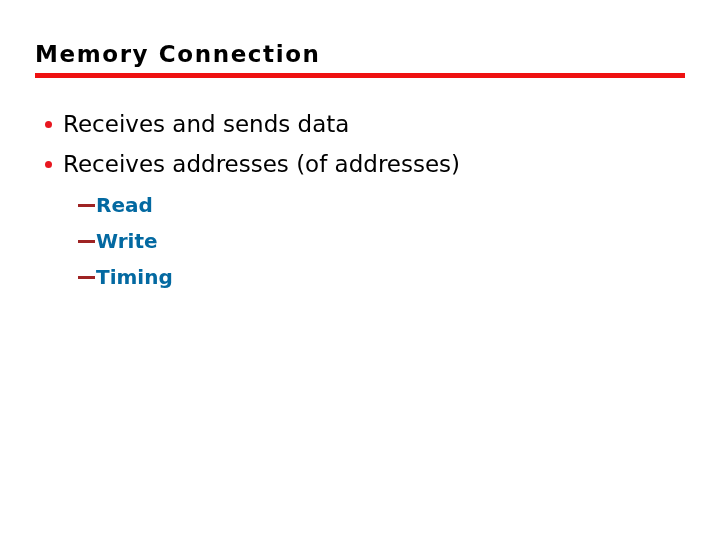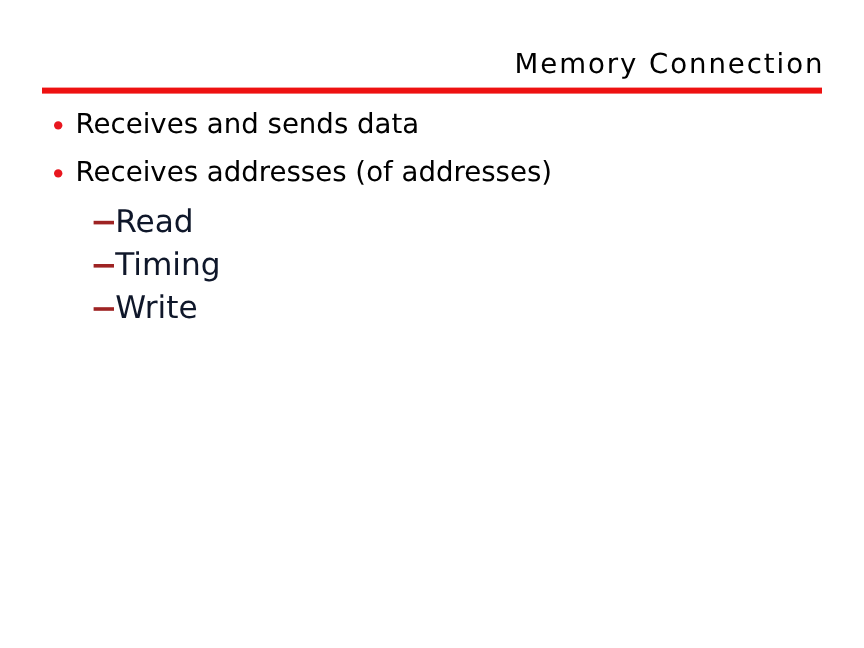--- a/index.html
+++ b/index.html
@@ -27,44 +27,43 @@
   .title-block {
     position: absolute;
     left: 35px;
     top: 40px;
     width: 652px;
   }
 
   .slide-title {
     font-family: "DejaVu Sans", "Liberation Sans", sans-serif;
     font-size: 23px;
-    font-weight: normal;
+    font-weight: bold;
     color: #000000;
     letter-spacing: 1.6px;
     line-height: 28px;
     white-space: nowrap;
     margin: 0;
     padding: 0;
-    text-align: right;
   }
 
   .title-rule {
     position: absolute;
     left: 35px;
     top: 73px;
     width: 650px;
     height: 5px;
     background: #ee1111;
   }
 
   
   .body-block {
     position: absolute;
     left: 0;
-    top: 84px;
+    top: 104px;
     width: 720px;
   }
 
   .bullet-list {
     list-style: none;
     margin: 0;
     padding: 0;
   }
 
   .bullet-item {
@@ -101,23 +100,24 @@
     position: relative;
     top: 3px;
   }
 
   .sub-item {
     position: relative;
     margin: 0;
     padding: 0 0 0 96px;
     height: 36px;
     line-height: 36px;
-    font-size: 26px;
-    color: #0f172a;
+    font-size: 20px;
+    color: #0369a1;
     white-space: nowrap;
+    font-weight: bold;
   }
 
   .sub-dash {
     position: absolute;
     left: 78px;
     top: 17px;
     width: 17px;
     height: 3px;
     background: #9e2323;
   }
@@ -156,25 +156,25 @@
 
     <ul class="sub-list">
 
       <li class="sub-item">
         <span class="sub-dash"></span>
         <span class="sub-text">Read</span>
       </li>
 
       <li class="sub-item">
         <span class="sub-dash"></span>
-        <span class="sub-text">Timing</span>
+        <span class="sub-text">Write</span>
       </li>
 
       <li class="sub-item">
         <span class="sub-dash"></span>
-        <span class="sub-text">Write</span>
+        <span class="sub-text">Timing</span>
       </li>
 
     </ul>
 
   </div>
 
 </div>
 
 </body></html>

